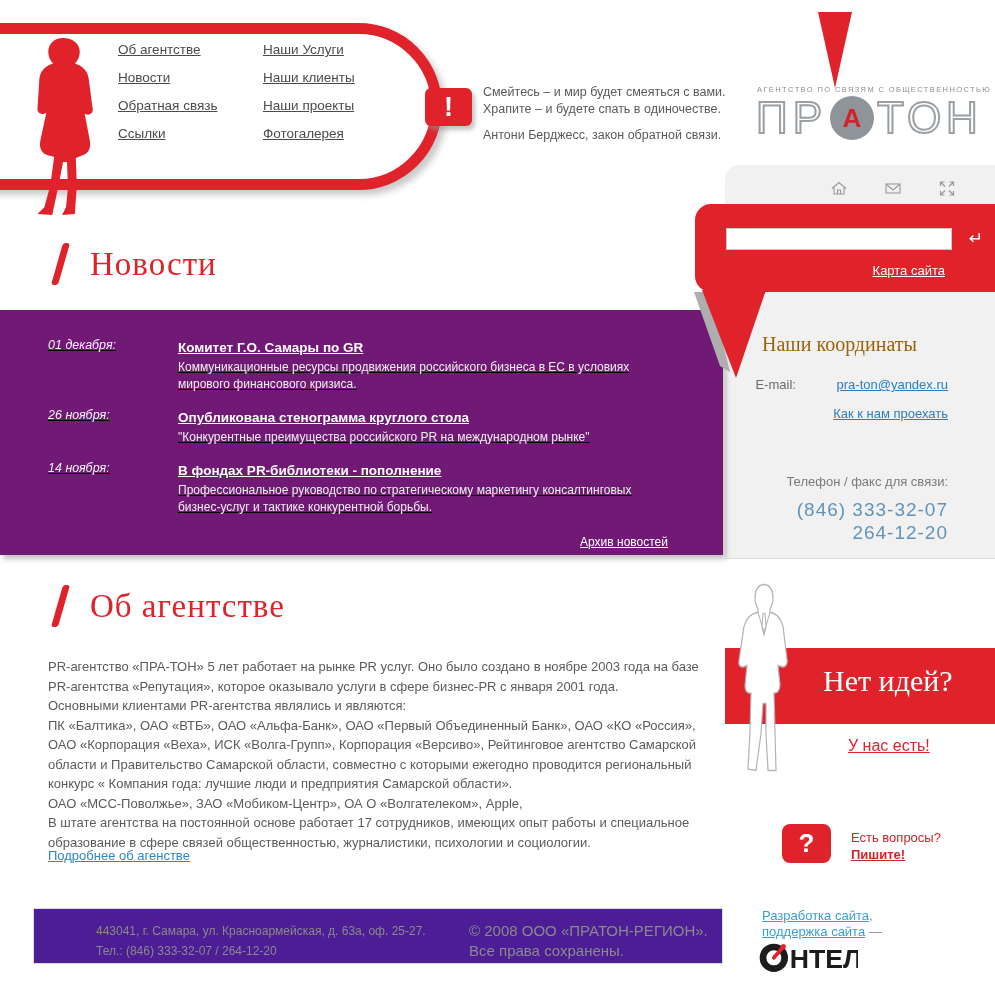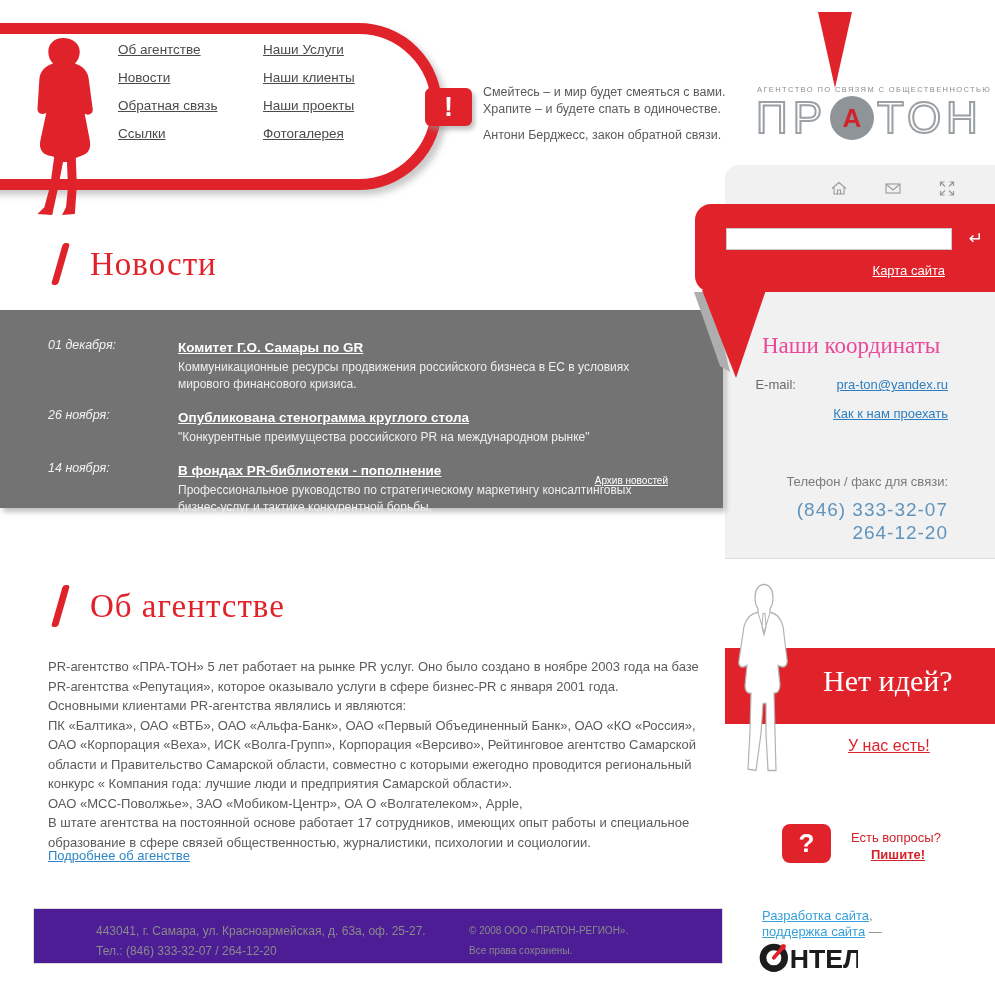--- a/index.html
+++ b/index.html
@@ -38,66 +38,66 @@
   .icons-row{left:830px;top:180px;display:flex;gap:36px;}
   .icons-row svg{display:block;}
 
   .search-box{left:695px;top:204px;width:300px;height:88px;background:#e0232b;border-radius:16px 0 0 16px;z-index:4;}
   .search-input{position:absolute;left:31px;top:24px;width:216px;height:20px;border:1px solid #c9c9c9;
                 font-size:13px;padding:0 4px;outline:none;}
   .enter-glyph{position:absolute;right:12px;top:24px;color:#fff;font-size:17px;}
   .sitemap{position:absolute;right:50px;top:59px;color:#fff;font-size:13px;}
   .tail-svg{left:688px;top:290px;z-index:3;}
 
-  .coords-title{left:762px;top:333px;font-family:"Liberation Serif",serif;font-size:23px;color:#ec4899;}
+  .coords-title{left:762px;top:333px;font-family:"Liberation Serif",serif;font-size:20px;color:#a16207;}
   .email-row{left:745px;top:377px;width:203px;text-align:right;font-size:13px;color:#6a6a6a;}
   .email-row a,.dir-link a{color:#2e7ebf;margin-left:37px;}
   .dir-link{left:745px;top:406px;width:203px;text-align:right;font-size:13px;}
   .phone-label{left:745px;top:474px;width:203px;text-align:right;font-size:13px;color:#7b7b7b;}
   .phones{left:745px;top:498px;width:203px;text-align:right;font-size:19px;line-height:23px;color:#6094bc;letter-spacing:1px;}
 
   
   .sec-head{display:flex;align-items:center;}
   .slash{width:7px;height:42px;background:#e0232b;border-radius:3px;transform:skewX(-16deg);margin-right:26px;}
   .sec-title{font-family:"Liberation Serif",serif;font-size:33px;color:#e0232b;letter-spacing:1px;}
   .head-news{left:57px;top:243px;}
   .head-about{left:57px;top:585px;}
 
   
-  .news-band{left:0;top:310px;width:723px;height:198px;background:#737373;
-             box-shadow:3px 4px 5px rgba(120,120,120,.45);padding-top:28px;box-sizing:border-box;z-index:2;}
+  .news-band{left:0;top:310px;width:723px;height:245px;background:#701a75;
+             box-shadow:3px 4px 5px rgba(120,120,120,.45);padding-top:28px;box-sizing:border-box;z-index:2;text-decoration:underline;}
   .news-row{display:flex;margin-bottom:15px;}
   .news-date{width:130px;padding-left:48px;box-sizing:content-box;font-style:italic;font-size:12.5px;color:#f2f2f2;flex:none;}
   .news-body{width:490px;}
   .news-title{color:#fff;font-weight:bold;font-size:13.5px;margin-bottom:4px;display:inline-block;}
   .news-desc{color:#efefef;font-size:12px;line-height:17px;}
-  .archive{position:absolute;right:55px;bottom:22px;color:#fff;font-size:10px;}
+  .archive{position:absolute;right:55px;bottom:6px;color:#fff;font-size:12px;}
 
   
   .about-text{left:48px;top:657px;width:655px;font-size:13px;line-height:19.5px;color:#5b5b5b;}
   .about-more{left:48px;top:848px;font-size:13px;}
   .about-more a{color:#2f86c4;}
 
   
   .ideas-banner{left:725px;top:648px;width:270px;height:76px;background:#e0232b;z-index:1;}
   .ideas-text{position:absolute;left:98px;top:16px;color:#fff;font-family:"Liberation Serif",serif;font-size:30px;}
   .man-svg{left:733px;top:582px;z-index:2;}
   .ideas-link{left:848px;top:737px;font-size:16px;z-index:2;}
   .ideas-link a{color:#e0232b;}
 
   
   .q-box{left:782px;top:824px;width:49px;height:39px;background:#e0232b;border-radius:8px;
          display:flex;align-items:center;justify-content:center;color:#fff;font-size:26px;font-weight:bold;}
   .q-text{left:851px;top:829px;font-size:13px;color:#d2232a;line-height:17px;}
-  .q-text a{color:#d2232a;font-weight:bold;margin-left:20px;}
+  .q-text a{color:#d2232a;font-weight:bold;}
 
   
   .footer-box{left:33px;top:908px;width:690px;height:56px;border:1px solid #ddd;background:#4c1d95;box-sizing:border-box;}
   .f-left{position:absolute;left:62px;top:12px;font-size:12px;color:#8a8a8a;line-height:20px;}
-  .f-right{position:absolute;left:435px;top:12px;font-size:10px;color:#8a8a8a;line-height:20px;}
+  .f-right{position:absolute;left:435px;top:12px;font-size:15px;color:#8a8a8a;line-height:20px;}
   .dev-links{left:762px;top:908px;font-size:13px;line-height:16px;color:#8a8a8a;}
   .dev-links a{color:#35a0da;}
   .ontel{left:758px;top:940px;}
 </style>
 </head>
 <body>
 
 <div id="page">
 
   <div class="abs capsule"></div>

